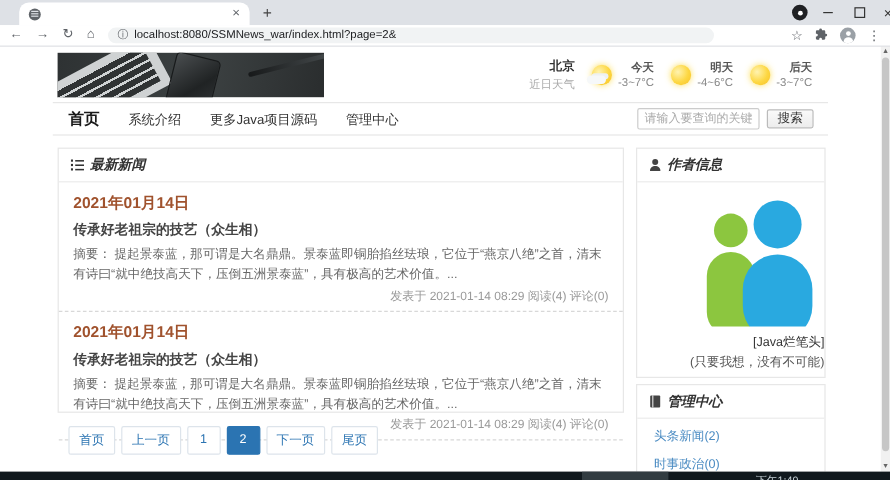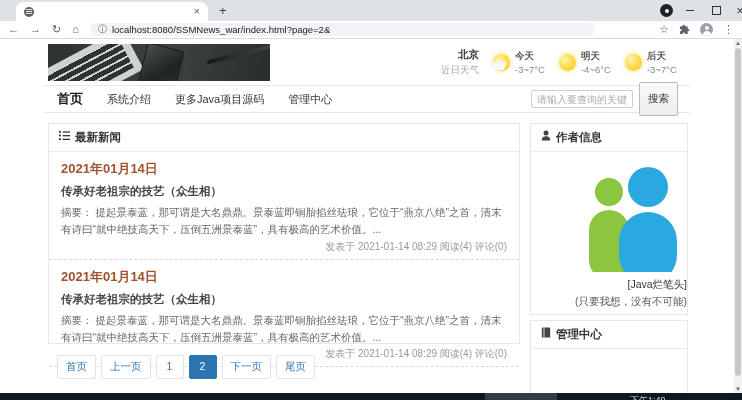--- a/index.html
+++ b/index.html
@@ -43,41 +43,41 @@
     background:repeating-linear-gradient(0deg,#2f3233 0 5px,#cfd2d3 5px 7px),
     repeating-linear-gradient(90deg,rgba(207,210,211,.35) 0 7px,rgba(0,0,0,0) 7px 9px);}
   .banner .phone{position:absolute;left:92px;top:2px;width:36px;height:58px;background:linear-gradient(135deg,#4a4e50 0%,#202324 50%,#3a3e40 100%);
     transform:rotate(14deg);border-radius:4px;border:1px solid #181a1b;}
   .banner .pen{position:absolute;left:158px;top:8px;width:70px;height:4px;background:linear-gradient(90deg,#17191a,#454a4c);
     transform:rotate(-14deg);border-radius:2px;}
   .weather{position:absolute;left:441px;top:9px;display:flex;align-items:center;gap:14px;}
   .w-city{display:flex;flex-direction:column;gap:2px;}
   .w-city b{font-size:10.5px;color:#333;font-weight:bold;text-align:right;}
   .w-city span{font-size:9.5px;color:#aaa;}
-  .w-day{display:flex;align-items:center;gap:5px;}
+  .w-day{display:flex;align-items:center;gap:5px;text-align:right;}
   .sun{width:17px;height:17px;border-radius:50%;flex:none;position:relative;
     background:radial-gradient(circle at 35% 35%,#fff3b0,#fdd742 55%,#f6c026);box-shadow:0 0 5px rgba(253,216,53,.8);}
   .sun.cloudy:after{content:"";position:absolute;left:-4px;top:9px;width:16px;height:7px;border-radius:6px;
     background:#f6f8f9;box-shadow:3px -3px 0 -1px #eef1f2;}
   .w-txt{display:flex;flex-direction:column;gap:1px;}
   .w-txt b{font-size:9.5px;color:#555;font-weight:bold;}
   .w-txt span{font-size:9.5px;color:#888;}
   .navbar{position:absolute;left:44px;top:46px;width:646px;height:28px;
     border-top:1px solid #e7e7e7;border-bottom:1px solid #e7e7e7;display:flex;align-items:center;box-sizing:border-box;}
   .nav-home{font-size:13px;font-weight:bold;color:#1a1a1a;margin-left:13px;}
   .nav-link{font-size:11px;color:#333;margin-left:24px;}
   .searchbox{margin-left:auto;display:flex;align-items:center;gap:6px;margin-right:12px;}
   .searchbox input{width:102px;height:18px;border:1px solid #ccc;border-radius:2px;font-size:10px;
     padding:0 5px;color:#333;box-sizing:border-box;outline:none;font-family:inherit;}
   .searchbox input::placeholder{color:#aaa;}
-  .search-btn{height:34px;padding:0 8px;font-size:10.5px;color:#333;background:linear-gradient(#fafafa,#ededed);
+  .search-btn{height:16px;padding:0 8px;font-size:10.5px;color:#333;background:linear-gradient(#fafafa,#ededed);
     border:1px solid #bbb;border-radius:2px;font-family:inherit;}
   .panel{position:absolute;background:#fff;border:1px solid #e7e7e7;box-sizing:border-box;}
-  .panel-h{display:flex;gap:5px;padding:6px 10px;border-bottom:1px solid #ececec;
-    font-size:11.5px;font-weight:bold;color:#333;}
+  .panel-h{display:flex;align-items:center;gap:5px;padding:6px 10px;border-bottom:1px solid #ececec;
+    font-size:11.5px;font-weight:bold;color:#333;font-style:italic;}
   .panel-h svg{flex:none;}
   .main-panel{left:48px;top:84px;width:472px;height:221px;}
   .news-item{padding:8px 12px 5px;border-bottom:1px dashed #d8d8d8;}
   .n-date{font-size:13px;font-weight:bold;color:#a0522d;}
   .n-title{font-size:11.5px;font-weight:bold;color:#444;margin-top:6px;}
   .n-sum{font-size:10.5px;color:#666;line-height:1.65;margin-top:5px;}
   .n-meta{font-size:10px;color:#999;text-align:right;margin-top:1px;}
   .pagination{position:absolute;left:57px;top:316px;display:flex;gap:5px;}
   .pg-btn{min-width:10px;padding:4px 8px;border:1px solid #dde4eb;background:#fff;color:#2b74b2;
     font-size:10.5px;text-align:center;border-radius:2px;}
@@ -253,20 +253,22 @@
       <div class="panel-h">
         <svg width="10" height="11" viewBox="0 0 12 13">
             <g fill="#444">
               <rect x="1" y="0.5" width="10" height="12" rx="1"></rect>
               <rect x="3" y="0.5" width="1.2" height="12" fill="#fff" opacity="0.8"></rect>
             </g>
           </svg>
         <span>管理中心</span>
       </div>
       <div class="cat-list">
+        <a class="cat-link">头条新闻(2)</a>
+        <a class="cat-link">时事政治(0)</a>
 
       </div>
     </div>
 
   </div>
 
   <div class="scrollbar">
     <div class="sb-arrow sb-up">▲</div>
     <div class="sb-thumb"></div>
     <div class="sb-arrow sb-down">▼</div>

